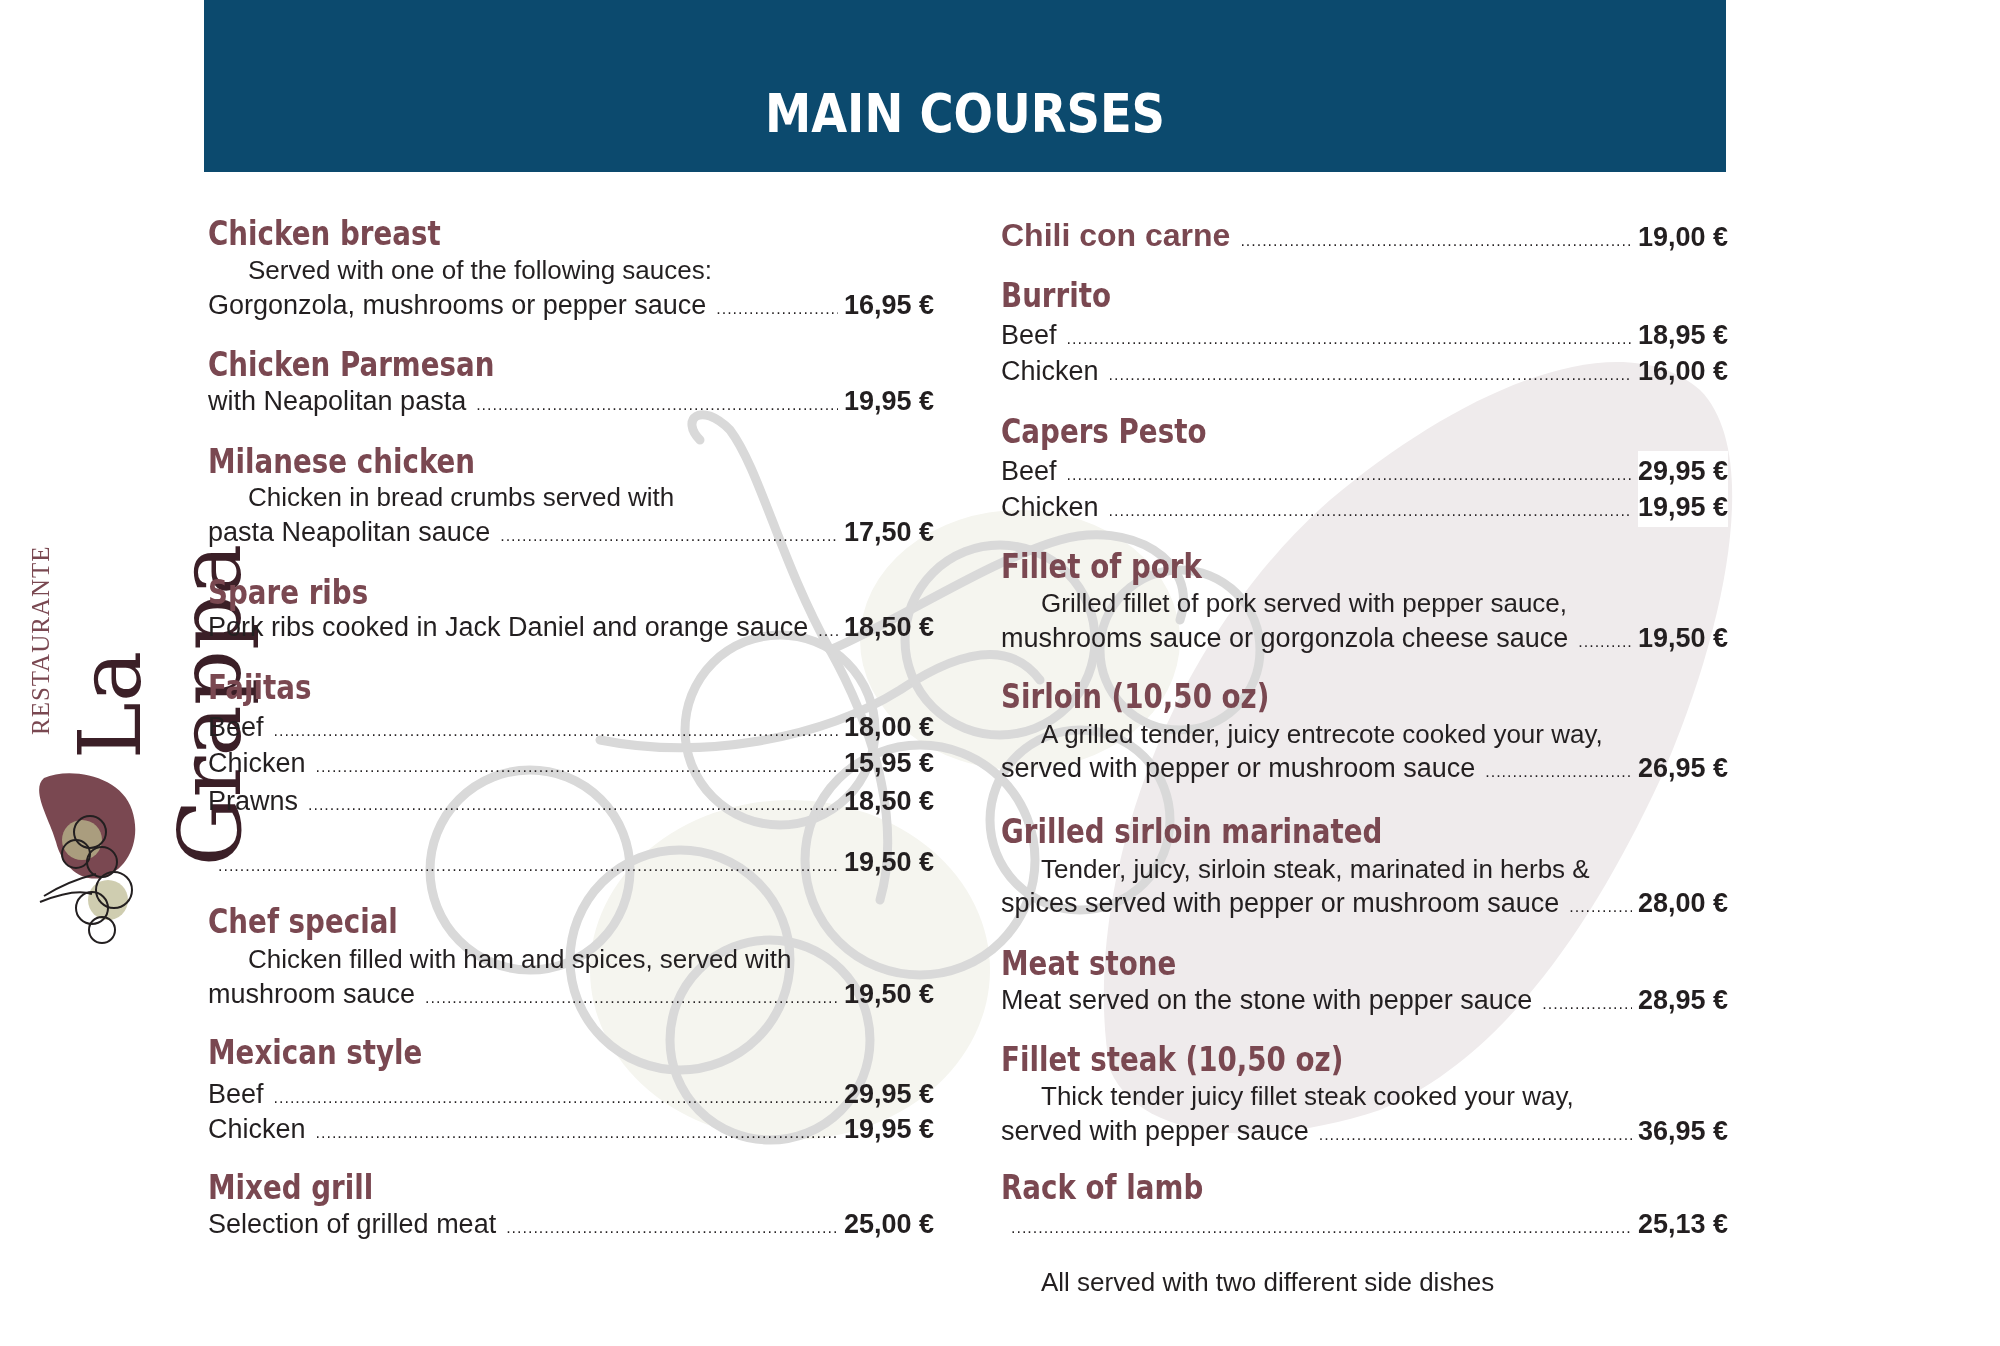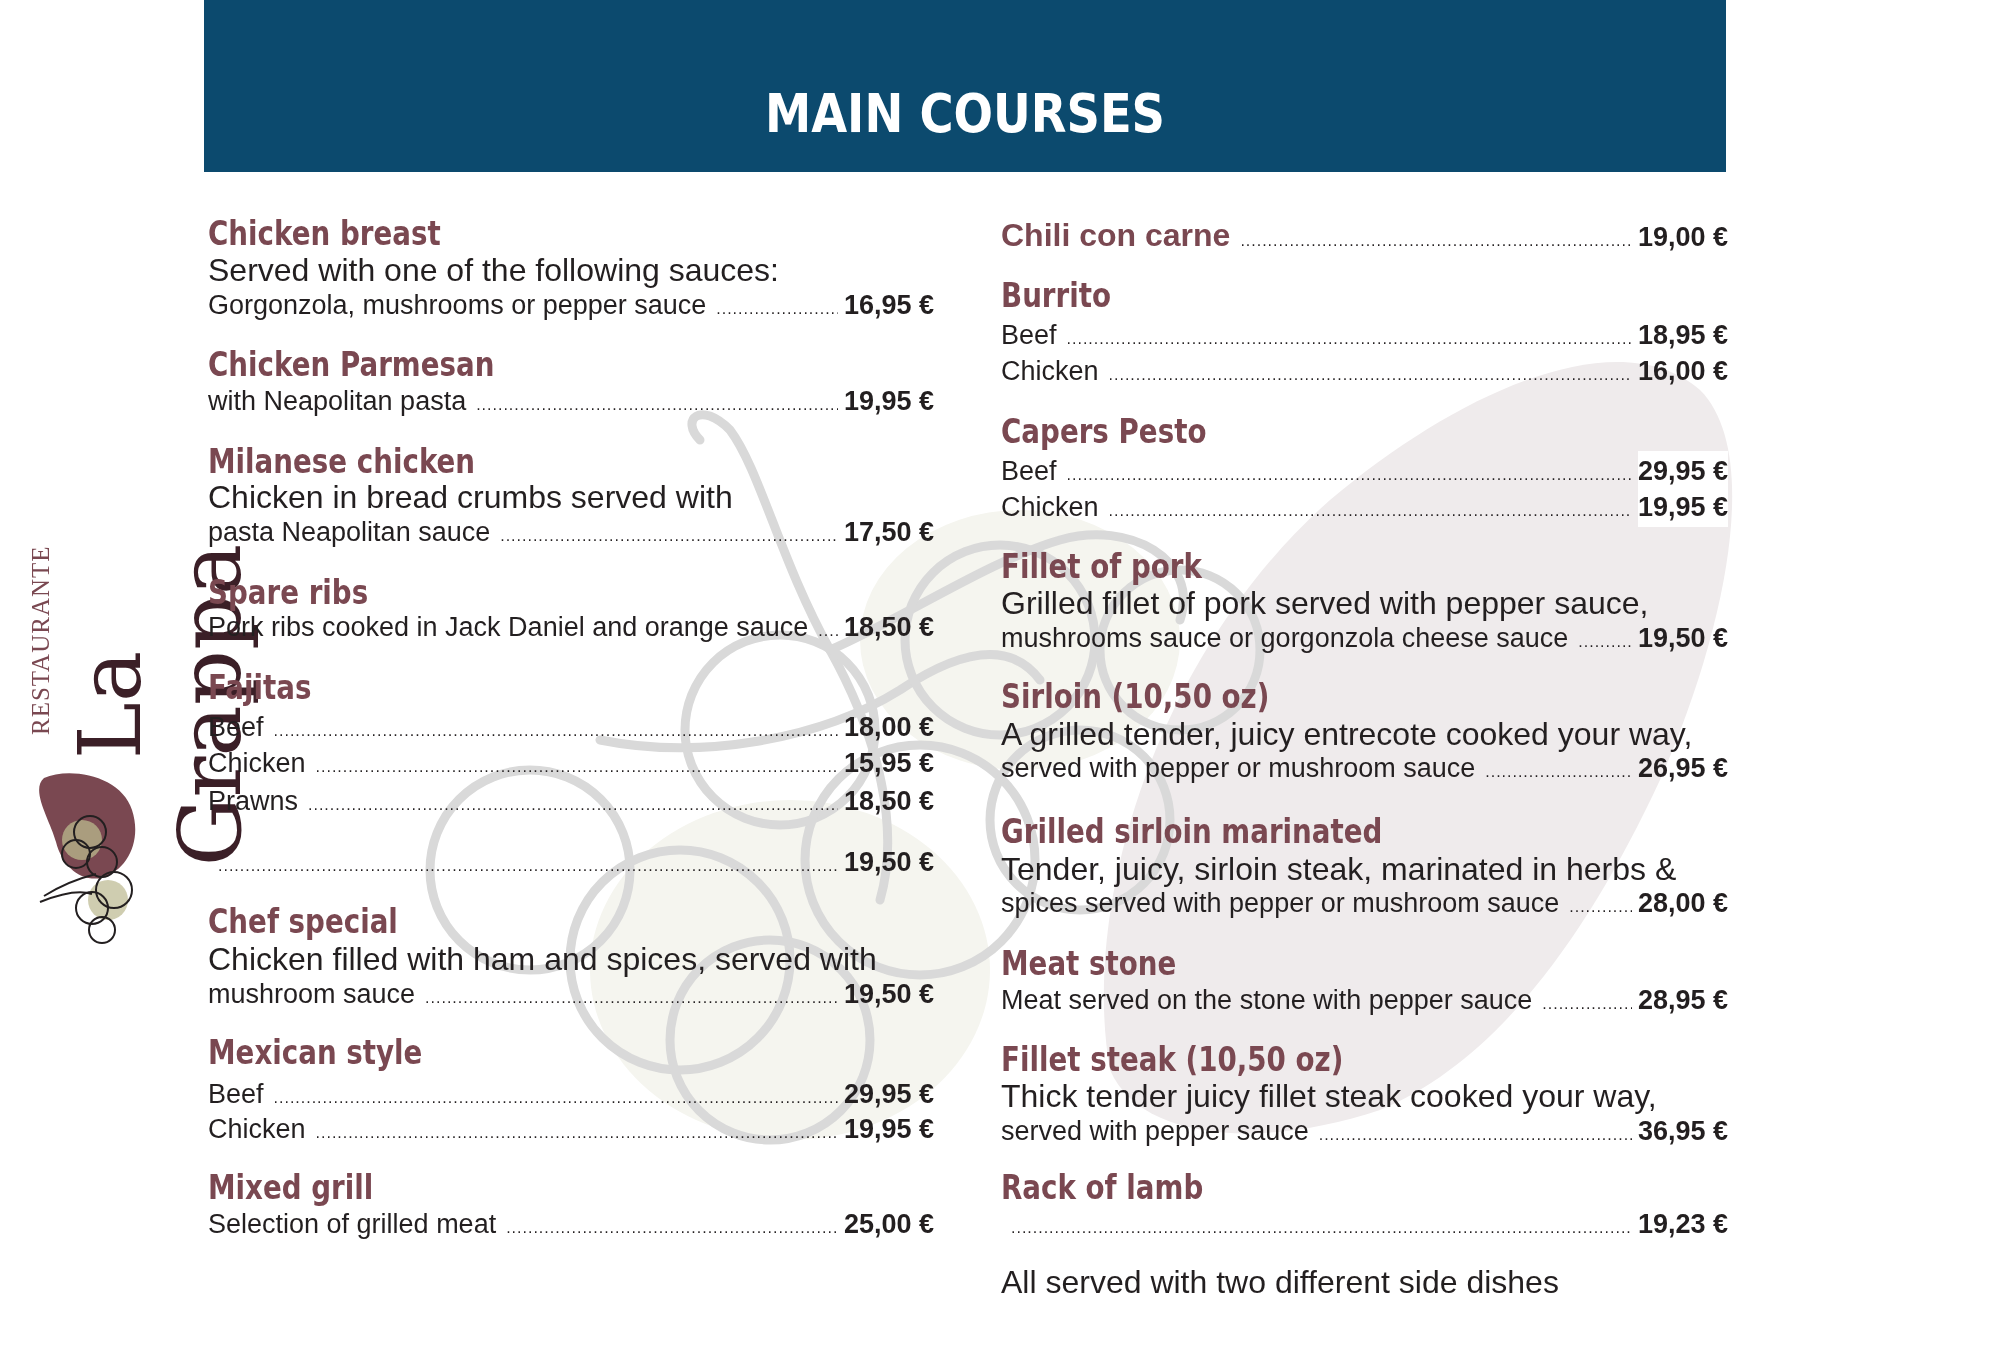--- a/index.html
+++ b/index.html
@@ -14,21 +14,21 @@
   .line.col-left { left:208px; width:726px; }
   .line.col-right { left:1001px; width:727px; }
   .title { color:#7a4851; font-weight:bold; font-size:33px; font-family:"DejaVu Sans", sans-serif;
            transform-origin:left center; }
   .title .t { display:inline-block; transform:scaleX(0.84); transform-origin:left center; }
   .row { display:flex; align-items:baseline; font-size:27px; }
   .row .label { flex:0 0 auto; }
   .row .dots { flex:1 1 auto; overflow:hidden; margin:0 6px 0 10px; color:#231f20; letter-spacing:1px; font-size:16px; }
   .row .dots::before { content:"................................................................................................................................................................................................................................"; }
   .row .price { flex:0 0 auto; font-weight:bold; font-size:27px; }
-  .text { font-size:32px; }
+  .text { font-size:26px;margin-left:40px; }
   .title-row { display:flex; align-items:baseline; }
   .title-row .tt { color:#7a4851; font-weight:bold; font-size:32px; }
   .title-row .sub { font-size:27px; margin-left:8px; }
   .logo { position:absolute; left:30px; top:470px; width:160px; height:470px; }
   .logo-main { position:absolute; left:-130px; top:185px; width:420px; height:100px; transform:rotate(-90deg);
                font-family:"DejaVu Serif", serif; font-size:86px; color:#3b1f27; line-height:100px; text-align:center; }
   .logo-sub { position:absolute; left:-4px; top:265px; width:300px; height:30px; transform:rotate(-90deg);
               transform-origin:0 0; font-family:"Liberation Serif", serif; font-size:25px; color:#7a4851;
               letter-spacing:1px; line-height:30px; }
 </style>
@@ -225,16 +225,16 @@
 <div class="line col-right text" style="top:1076px">Thick tender juicy fillet steak cooked your way,</div>
 <div class="line col-right row" style="top:1111px">
   <span class="label">served with pepper sauce</span>
     <span class="dots"></span>
     <span class="price">36,95 €</span>
 </div>
 
 <div class="line col-right title" style="top:1168px"><span class="t">Rack of lamb</span></div>
 <div class="line col-right row" style="top:1204px">
     <span class="dots"></span>
-    <span class="price">19,23 €</span>
+    <span class="price">25,13 €</span>
 </div>
 
 <div class="line col-right text" style="top:1262px">All served with two different side dishes</div>
 
 </body></html>

